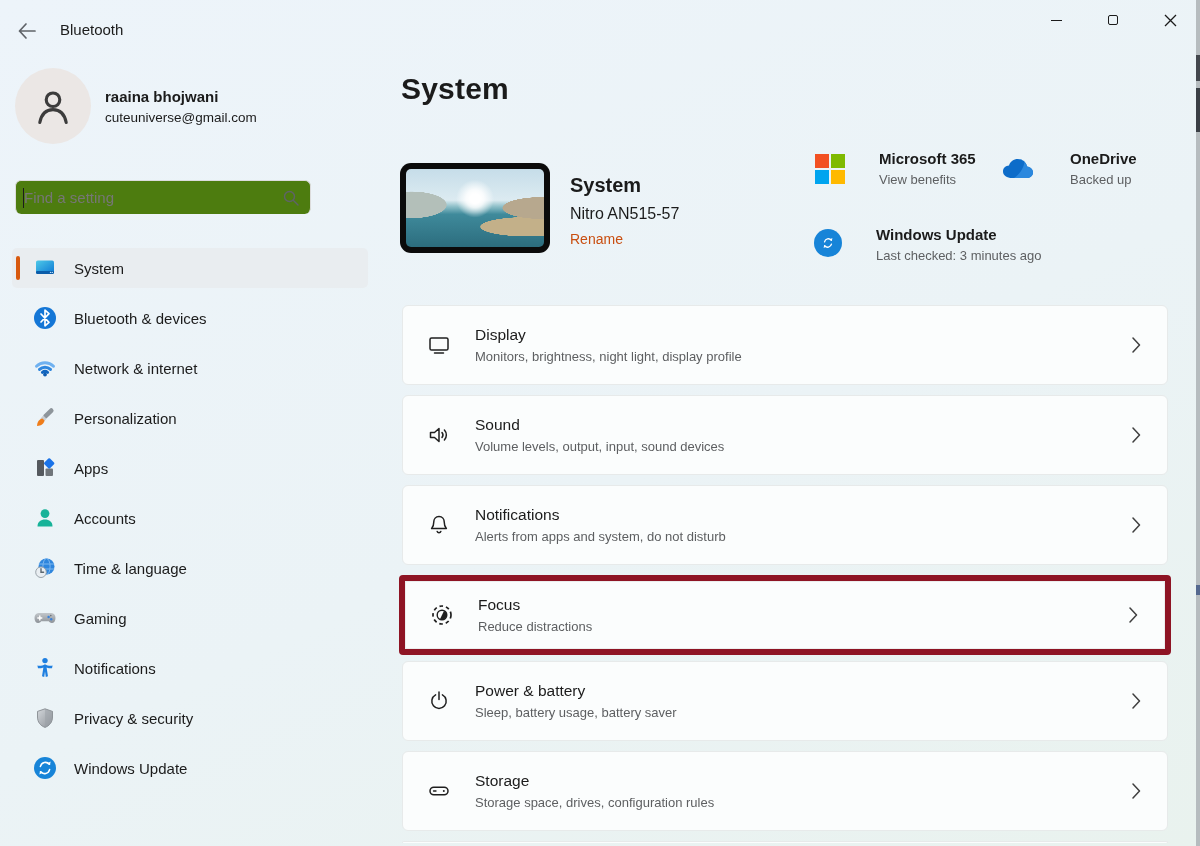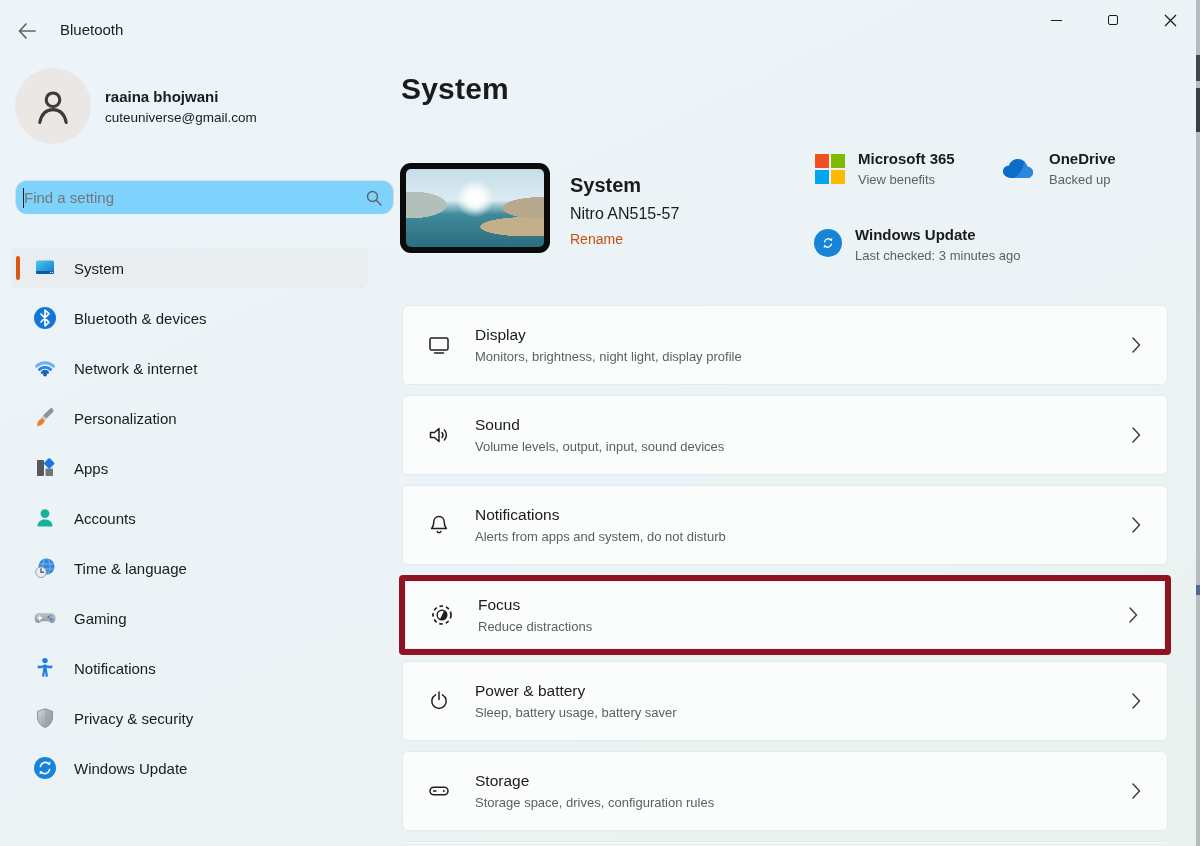--- a/index.html
+++ b/index.html
@@ -18,22 +18,22 @@
   .win-min { right:121px; } .win-max { right:64px; } .win-close { right:7px; }
   .min-glyph { width:11px; height:0; border-top:1.4px solid #1b1b1b; }
   .max-glyph { width:10px; height:10px; border:1.3px solid #1b1b1b; border-radius:2px; }
 
   
   .avatar { position:absolute; left:15px; top:68px; width:76px; height:76px; border-radius:50%;
             background:#ebe7e5; display:flex; align-items:center; justify-content:center; }
   .user-name  { position:absolute; left:105px; top:88px; font-size:15px; font-weight:bold; }
   .user-email { position:absolute; left:105px; top:110px; font-size:13.5px; }
 
-  .search-box { position:absolute; left:15px; top:180px; width:379px; height:34px;
-                background:#7dd3fc; border:1px solid #dcdcdc; border-bottom:none; border-radius:12px; }
+  .search-box { position:absolute; left:15px; top:180px; width:296px; height:34px;
+                background:#4d7c0f; border:1px solid #dcdcdc; border-bottom:none; border-radius:6px; }
   .search-input { position:absolute; left:8px; top:0; width:300px; height:100%; border:none; outline:none;
                 background:transparent; font-family:"Liberation Sans",sans-serif; font-size:15px; color:#1b1b1b; }
   .search-input::placeholder { color:#767676; }
   .search-caret { position:absolute; left:7px; top:7px; width:1px; height:20px; background:#1b1b1b; }
   .search-glyph { position:absolute; right:10px; top:8px; }
 
   .nav { position:absolute; left:12px; top:248px; width:360px; }
   .nav-item { position:relative; width:356px; height:40px; margin-bottom:10px; border-radius:5px;
               display:flex; align-items:center; padding-left:20px; cursor:pointer; }
   .nav-item.selected { background:#e9edf0; }
@@ -56,21 +56,21 @@
       linear-gradient(180deg,#c6dde9 0%,#dcebf1 40%,#8fc0c9 48%,#3f8a9b 58%,#2c6d7e 100%);
   }
   .device-name   { position:absolute; left:570px; top:174px; font-size:20px; font-weight:bold; }
   .device-model  { position:absolute; left:570px; top:205px; font-size:16px; }
   .rename-link   { position:absolute; left:570px; top:231px; font-size:14px; color:var(--rename); cursor:pointer; }
 
   .hero-card { position:absolute; display:flex; align-items:flex-start; }
   .hero-ms365 { left:815px; top:150px; }
   .hero-onedrive { left:998px; top:150px; }
   .hero-wu { left:814px; top:226px; }
-  .hero-text { margin-left:13px; }
+  .hero-text { margin-left:34px; }
   .hero-title { font-size:15px; font-weight:bold; }
   .hero-sub { font-size:13px; color:#5d5f61; margin-top:5px; white-space:nowrap; }
   .ms-logo { width:30px; height:30px; margin-top:4px; display:grid; grid-template-columns:14px 14px; grid-gap:2px; }
   .ms-logo span { width:14px; height:14px; display:block; }
   .wu-circle { width:28px; height:28px; border-radius:50%; background:#1784d8;
                display:flex; align-items:center; justify-content:center; margin-top:3px; }
 
   .cards { position:absolute; left:402px; top:305px; width:766px; }
   .card { position:relative; width:766px; height:80px; margin-bottom:10px;
           background:#fbfdfd; border:1px solid #e7eaea; border-radius:6px;

